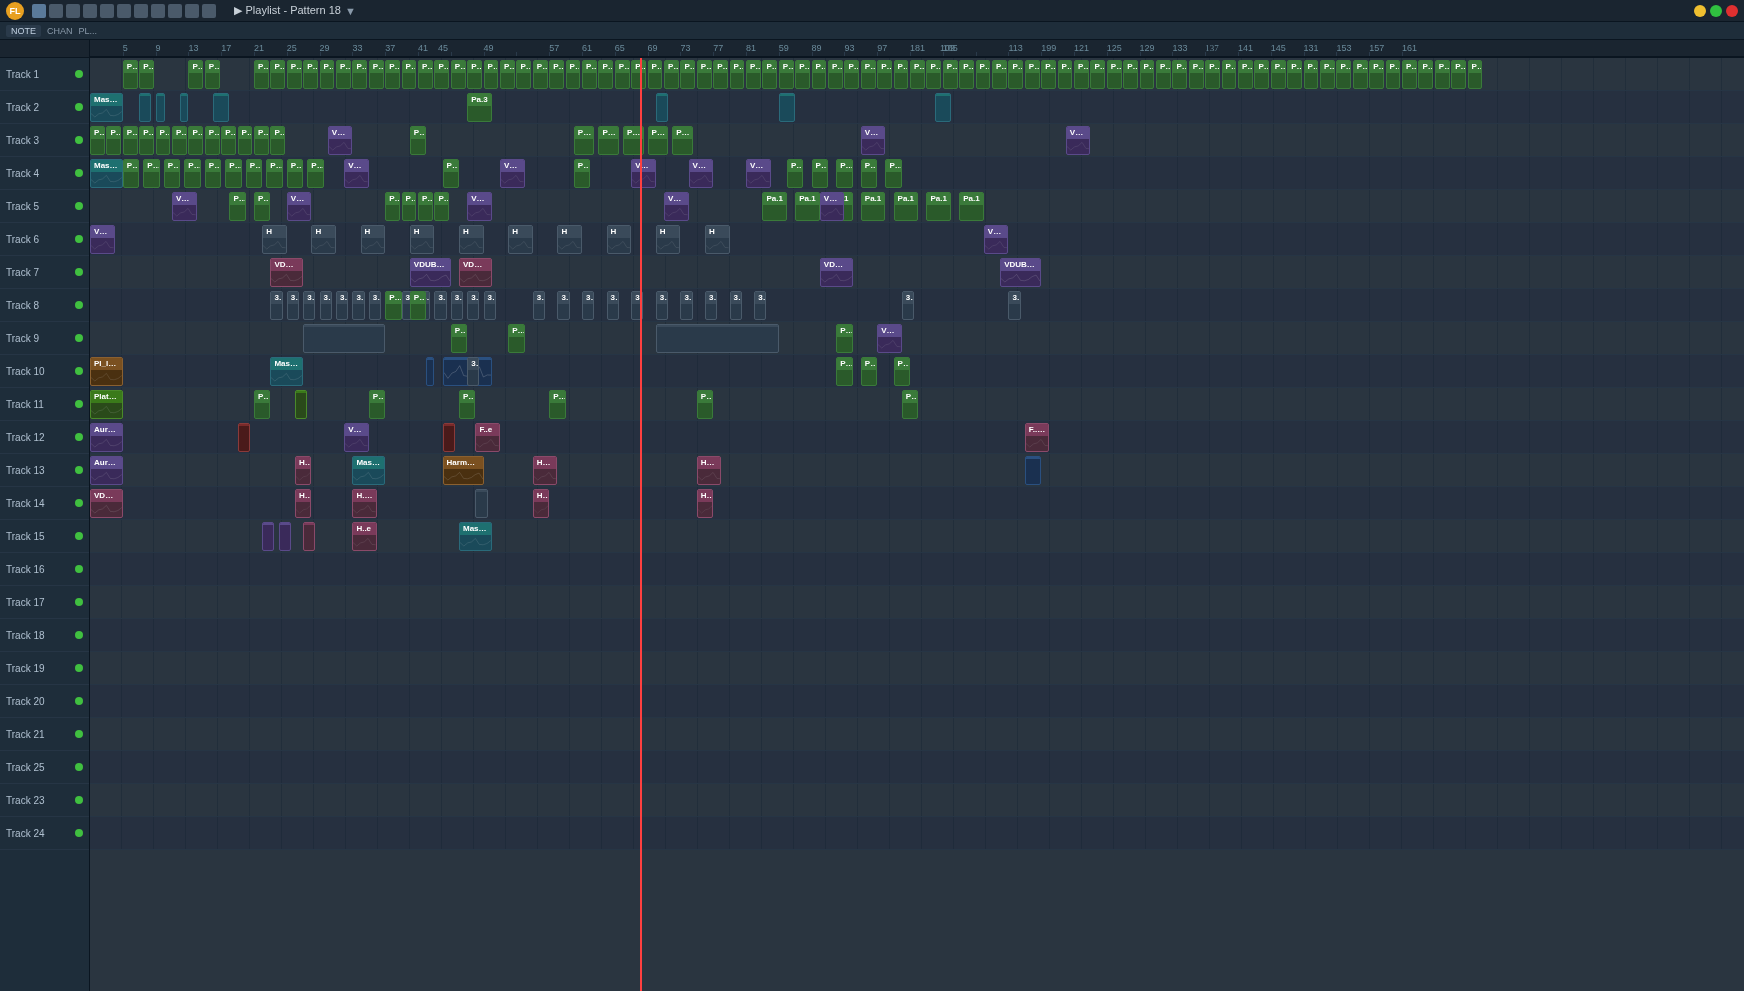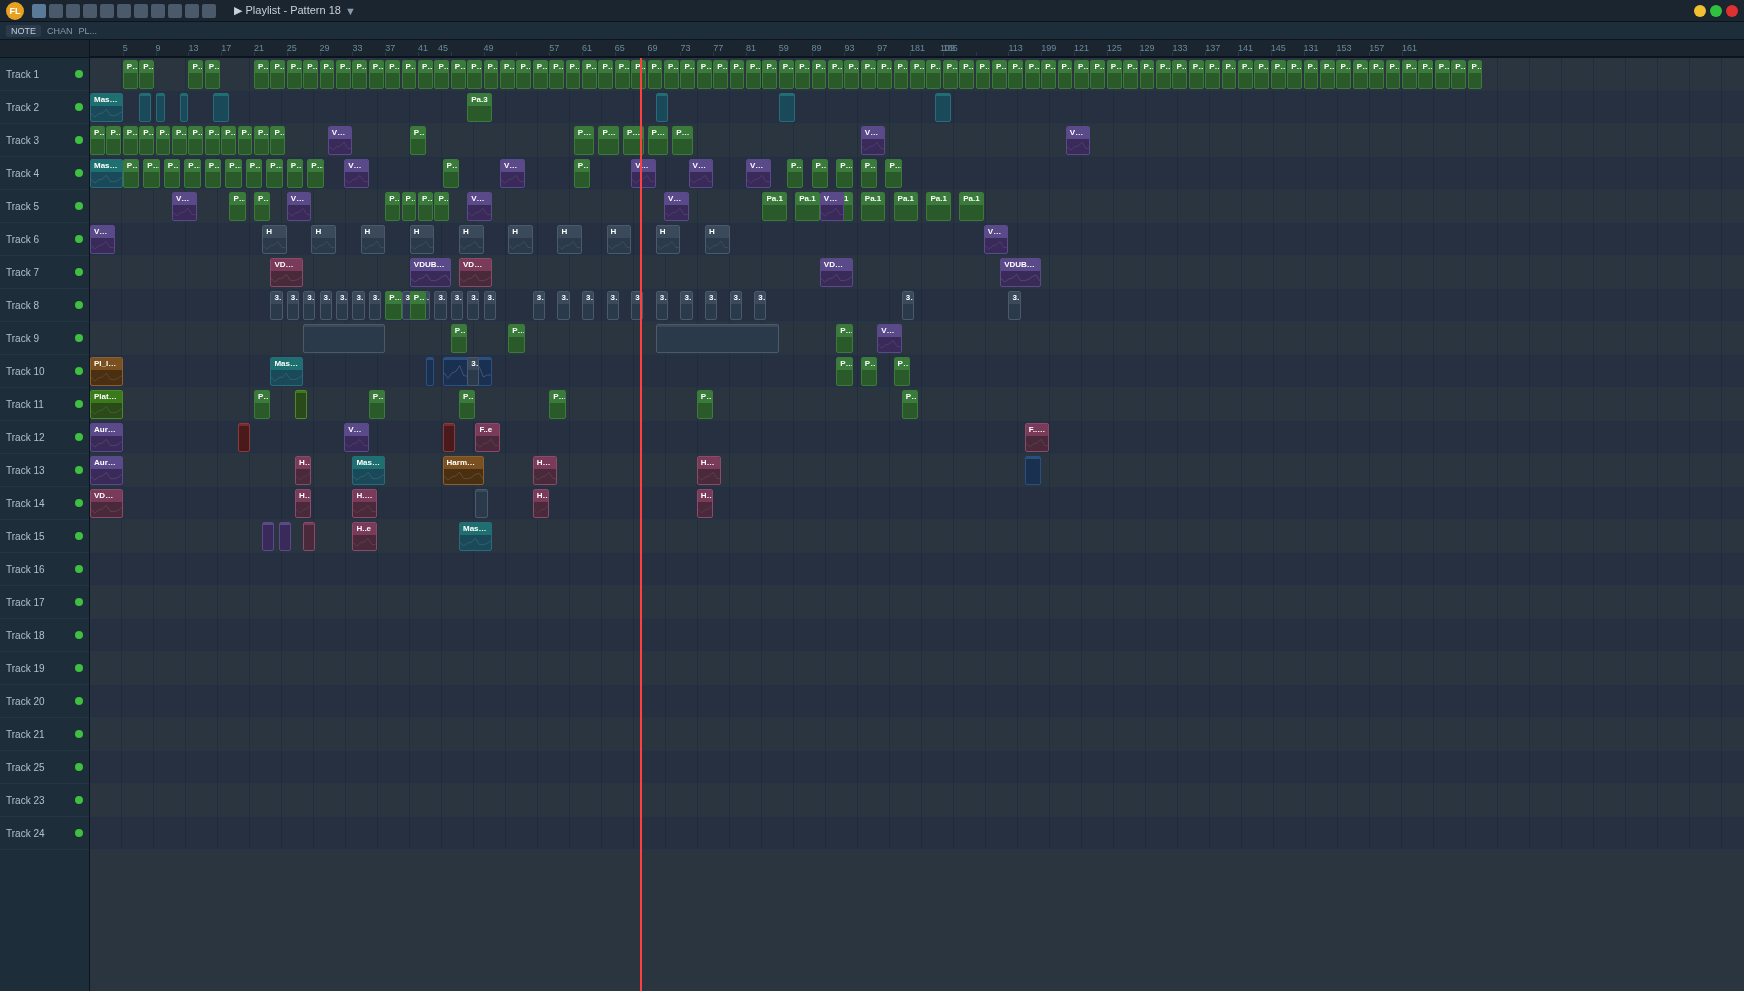--- a/index.html
+++ b/index.html
@@ -439,21 +439,21 @@
         <span class="ruler-mark" style="left: 951.2px;">199</span>
         <div class="ruler-line" style="left: 951.2px;"></div>
         <span class="ruler-mark" style="left: 984px;">121</span>
         <div class="ruler-line" style="left: 984px;"></div>
         <span class="ruler-mark" style="left: 1016.8px;">125</span>
         <div class="ruler-line" style="left: 1016.8px;"></div>
         <span class="ruler-mark" style="left: 1049.6px;">129</span>
         <div class="ruler-line" style="left: 1049.6px;"></div>
         <span class="ruler-mark" style="left: 1082.4px;">133</span>
         <div class="ruler-line" style="left: 1082.4px;"></div>
-        <span class="ruler-mark" style="left: 1115.2px;">137</span>
+        <span class="ruler-mark" style="left: 1115.2px; font-family: Liberation Serif, serif;">137</span>
         <div class="ruler-line" style="left: 1115.2px;"></div>
         <span class="ruler-mark" style="left: 1148px;">141</span>
         <div class="ruler-line" style="left: 1148px;"></div>
         <span class="ruler-mark" style="left: 1180.8px;">145</span>
         <div class="ruler-line" style="left: 1180.8px;"></div>
         <span class="ruler-mark" style="left: 1213.6px;">131</span>
         <div class="ruler-line" style="left: 1213.6px;"></div>
         <span class="ruler-mark" style="left: 1246.4px;">153</span>
         <div class="ruler-line" style="left: 1246.4px;"></div>
         <span class="ruler-mark" style="left: 1279.2px;">157</span>

